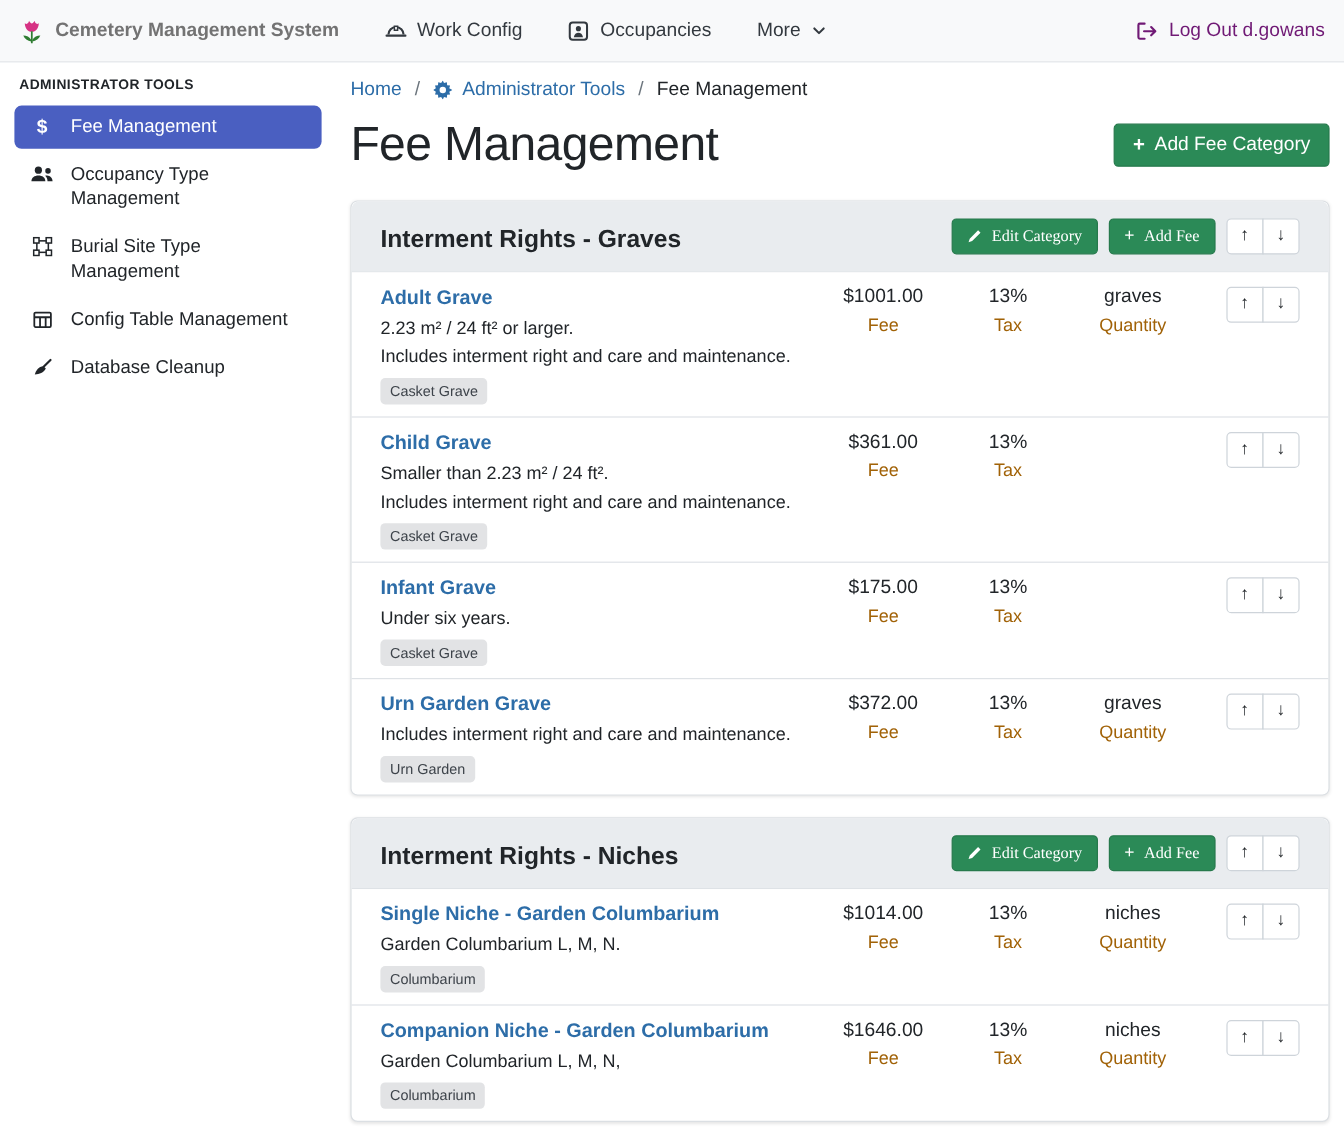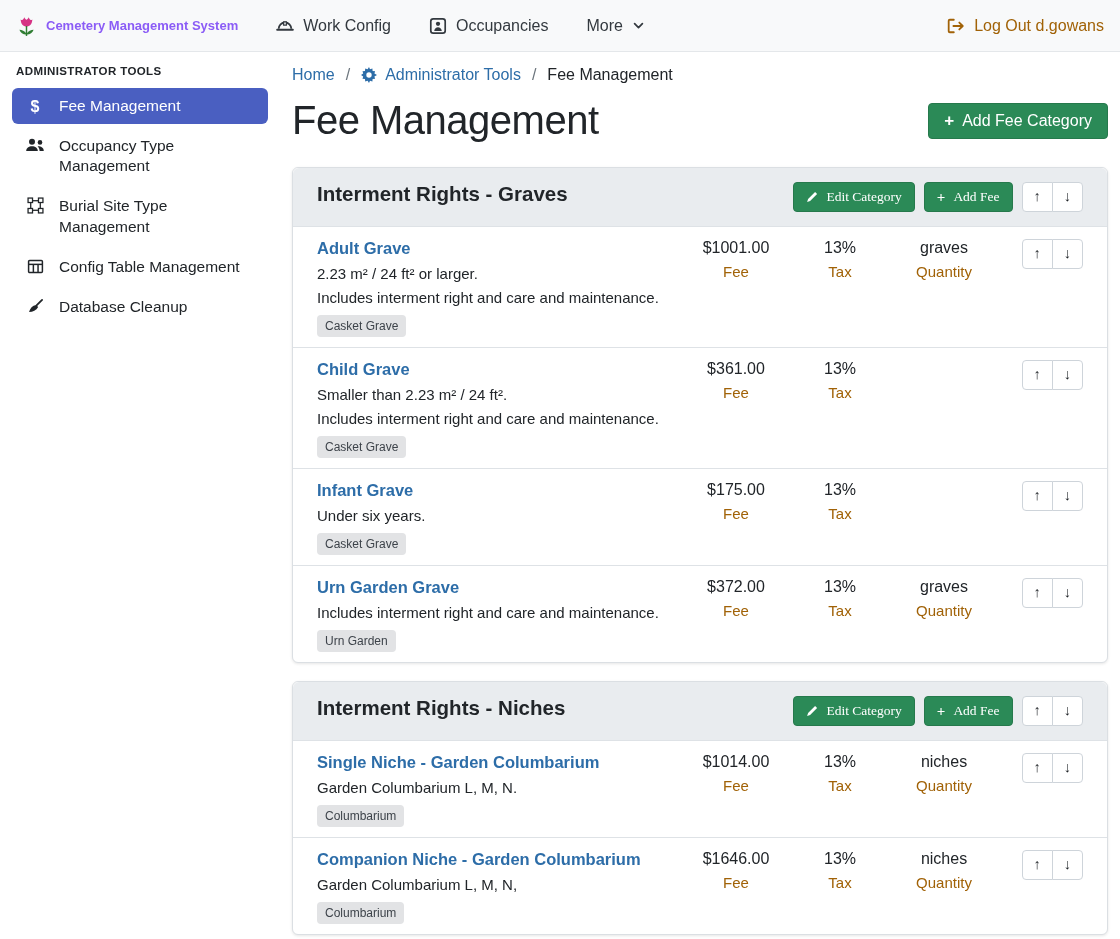--- a/index.html
+++ b/index.html
@@ -4,26 +4,26 @@
 <style>
   * { box-sizing: border-box; }
   html, body {
     margin:0; padding:0; width:1120px; height:939px; overflow:hidden;
     background:#fff; font-family:"Liberation Sans", sans-serif; color:#212529;
   }
 
   
   .navbar { height:52px; background:#f8f9fa; border-bottom:1px solid #e4e7ea;
             display:flex; align-items:center; padding:0 16px; }
-  .brand { display:flex; align-items:center; gap:9px; font-weight:700; font-size:13px;
-           color:#8b5cf6; text-decoration:none; cursor:pointer; }
+  .brand { display:flex; align-items:center; gap:9px; font-weight:700; font-size:16px;
+           color:#737373; text-decoration:none; cursor:pointer; }
   .nav-links { display:flex; gap:38px; align-items:center; margin-left:38px; }
   .nav-link { display:flex; align-items:center; gap:9px; color:#33393f; font-size:16px;
               text-decoration:none; cursor:pointer; }
-  .logout { margin-left:auto; display:flex; align-items:center; gap:9px; color:#a16207;
+  .logout { margin-left:auto; display:flex; align-items:center; gap:9px; color:#701a75;
             font-size:16px; cursor:pointer; text-decoration:none; }
   .nav-icon { display:inline-flex; align-items:center; }
 
   
   .layout { display:flex; height:887px; }
   .sidebar { width:280px; padding:13px 12px; flex-shrink:0; }
   .sidebar-heading { font-size:11.5px; font-weight:700; letter-spacing:.4px;
                      text-transform:uppercase; margin:0 4px 11px; color:#212529; }
   .side-item { display:flex; gap:13px; padding:8px 12px; border-radius:6px; margin-bottom:4px;
                font-size:15.5px; cursor:pointer; color:#212529; align-items:flex-start; }
@@ -55,21 +55,21 @@
   .btn-group { display:inline-flex; }
   .btn-arrow { background:#fff; border:1px solid #ced4da; color:#212529; padding:4px 11px;
                font-size:14.5px; cursor:pointer; line-height:1.35; font-family:inherit; }
   .btn-arrow:first-child { border-radius:4px 0 0 4px; }
   .btn-arrow:last-child { border-radius:0 4px 4px 0; margin-left:-1px; }
 
   
   .card { border:1px solid #dbdfe3; border-radius:6px; box-shadow:0 1px 3px rgba(0,0,0,.1);
           margin-bottom:18px; background:#fff; }
   .card-header { background:#e9ecef; border-bottom:1px solid #dee2e6; border-radius:6px 6px 0 0;
-                 padding:14px 24px; display:flex; align-items:flex-start; justify-content:space-between; }
+                 padding:14px 24px; display:flex; align-items:flex-end; justify-content:space-between; }
   .card-title { font-size:20.5px; font-weight:600; margin:0; }
   .card-actions { display:flex; align-items:center; gap:9px;font-family:Liberation Serif, serif; }
 
   .fee-row { display:grid; grid-template-columns:1fr 106px 102px 106px 86px;
              padding:12px 24px 10px; border-bottom:1px solid #dee2e6; align-items:start; }
   .fee-row:last-child { border-bottom:none; }
   .fee-name { color:#2d6da8; font-weight:700; font-size:16.5px; text-decoration:none;
               display:inline-block; margin-bottom:6px; cursor:pointer; }
   .fee-desc { font-size:15px; line-height:19px; margin-bottom:5px; }
   .badge { display:inline-block; background:#e2e3e5; color:#3d434a; font-size:12px;

